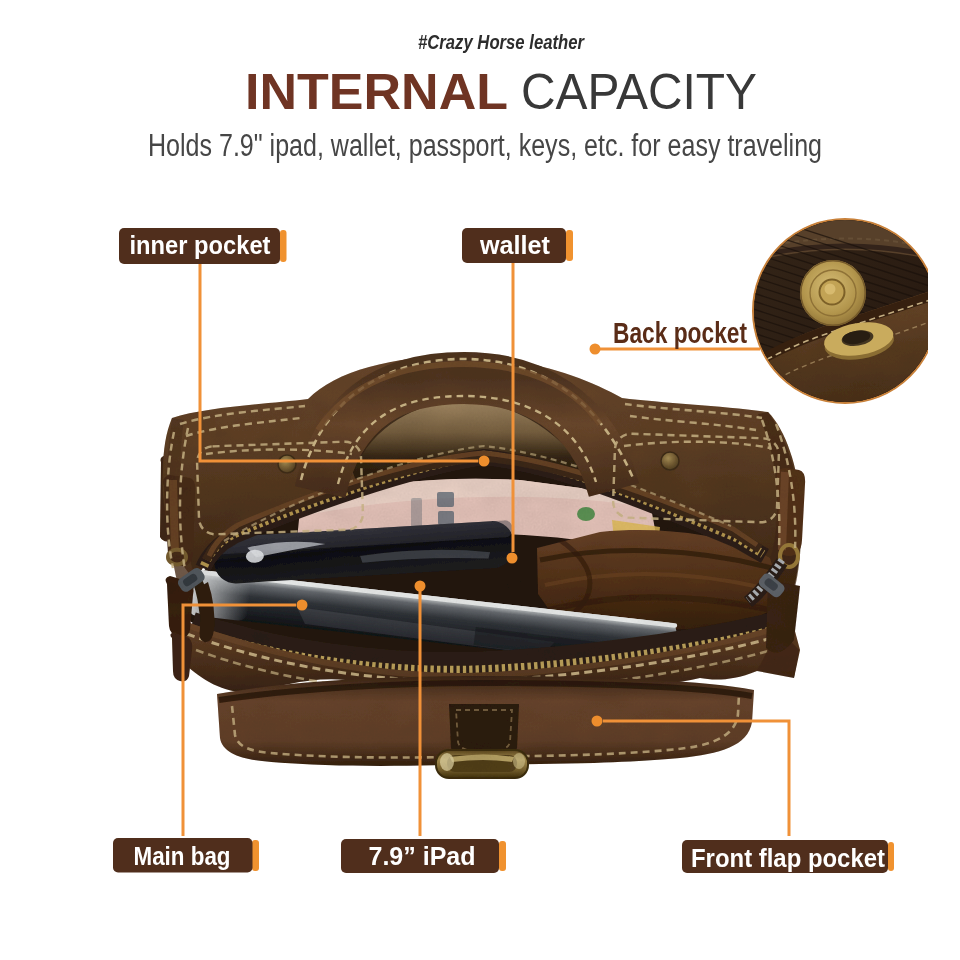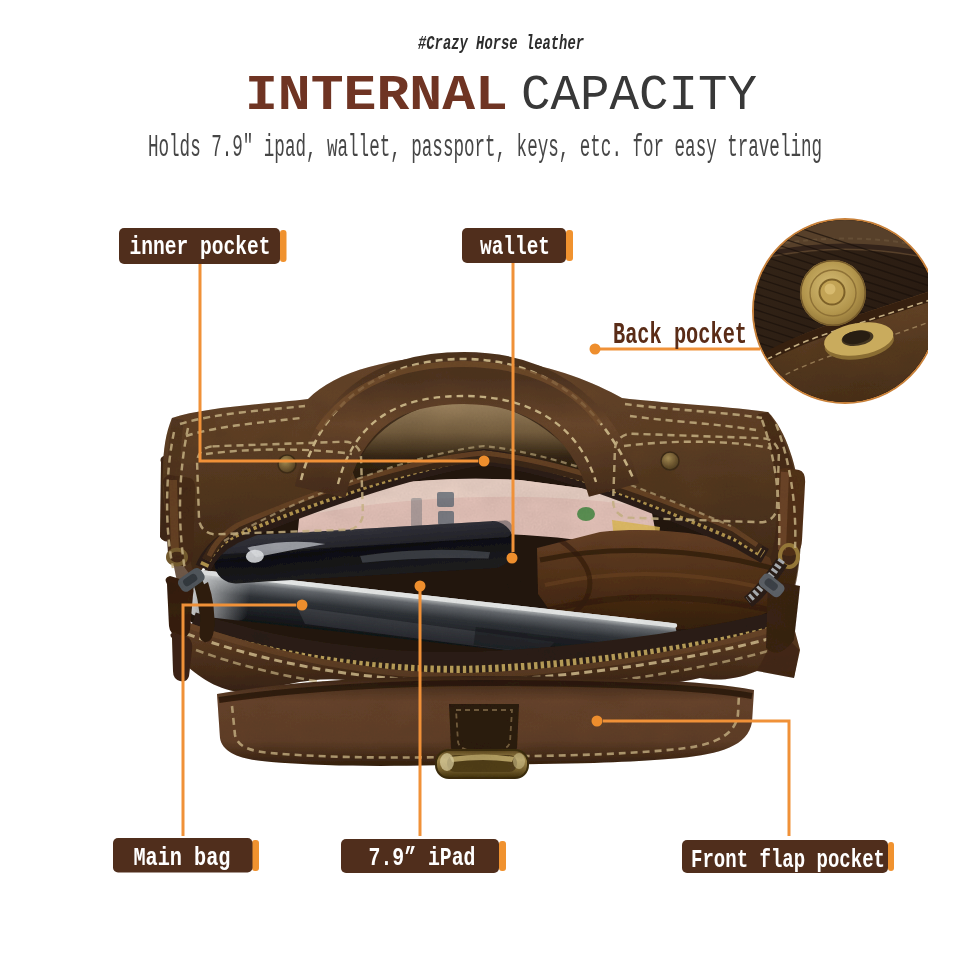--- a/index.html
+++ b/index.html
@@ -1,17 +1,17 @@
 <!DOCTYPE html>
 <html><head>
 <meta charset="utf-8">
 <style>
   html,body{margin:0;padding:0;background:#ffffff;}
   #stage{position:relative;width:928px;height:960px;background:#ffffff;overflow:hidden;
-         font-family:Liberation Mono, monospace;text-align:center;}
+         font-family:Liberation Sans, sans-serif;text-align:center;}
   svg{display:block}
 </style>
 </head>
 <body>
 <div id="stage">
 <svg width="960" height="960" viewBox="0 0 960 960">
 <defs>
   <linearGradient id="gBand" x1="0" y1="0" x2="0" y2="1">
     <stop offset="0" stop-color="#6d4729"></stop>
           <stop offset="0.45" stop-color="#593921"></stop>

